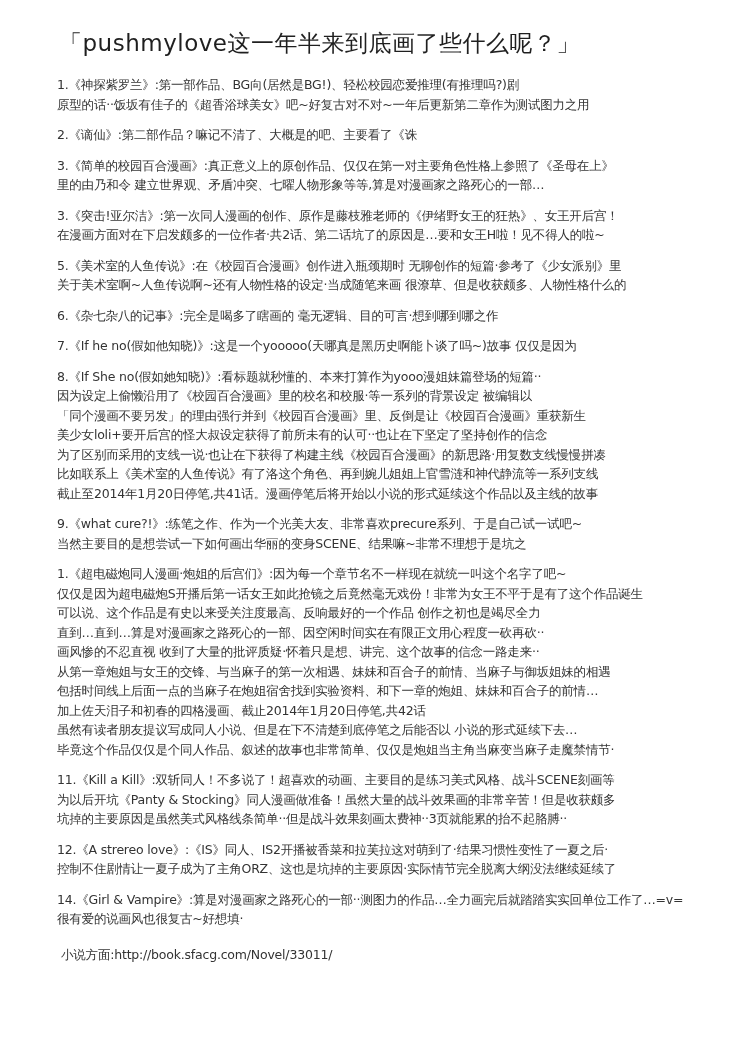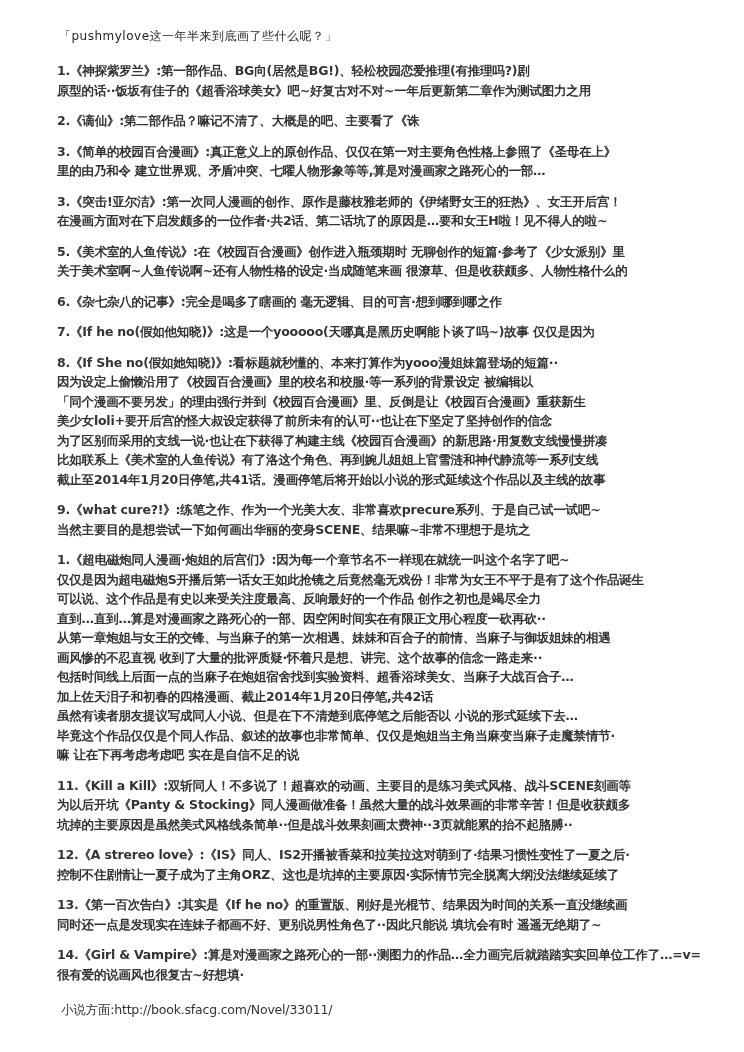--- a/index.html
+++ b/index.html
@@ -11,29 +11,28 @@
     width: 744px;
     height: 1052px;
     font-family: "DejaVu Sans", "Liberation Sans", sans-serif;
     overflow: hidden;
   }
   .doc {
     padding: 28px 6px 0 57px;
     color: #333333;
   }
   .title {
-    font-size: 12px;
+    font-size: 23px;
     font-weight: 500;
     color: #1f1f1f;
     letter-spacing: 0.5px;
     margin: 0 0 16px 2px;
   }
   .entry {
     margin: 0 0 11px 0;
-    font-weight: bold;
   }
   .line {
     font-size: 12.5px;
     line-height: 19.5px;
     color: #333333;
     white-space: nowrap;
     letter-spacing: -0.2px;
   }
   .footer {
     margin-top: 16px;
@@ -95,44 +94,39 @@
   <div class="entry">
     <div class="line">9.《what cure?!》:练笔之作、作为一个光美大友、非常喜欢precure系列、于是自己试一试吧~</div>
     <div class="line">当然主要目的是想尝试一下如何画出华丽的变身SCENE、结果嘛~非常不理想于是坑之</div>
   </div>
 
   <div class="entry">
     <div class="line">1.《超电磁炮同人漫画·炮姐的后宫们》:因为每一个章节名不一样现在就统一叫这个名字了吧~</div>
     <div class="line">仅仅是因为超电磁炮S开播后第一话女王如此抢镜之后竟然毫无戏份！非常为女王不平于是有了这个作品诞生</div>
     <div class="line">可以说、这个作品是有史以来受关注度最高、反响最好的一个作品 创作之初也是竭尽全力</div>
     <div class="line">直到…直到…算是对漫画家之路死心的一部、因空闲时间实在有限正文用心程度一砍再砍··</div>
+    <div class="line">画风惨的不忍直视 收到了大量的批评质疑·怀着只是想、讲完、这个故事的信念一路走来··</div>
     <div class="line">从第一章炮姐与女王的交锋、与当麻子的第一次相遇、妹妹和百合子的前情、当麻子与御坂姐妹的相遇</div>
-    <div class="line">画风惨的不忍直视 收到了大量的批评质疑·怀着只是想、讲完、这个故事的信念一路走来··</div>
-    <div class="line">包括时间线上后面一点的当麻子在炮姐宿舍找到实验资料、超香浴球美女、当麻子大战百合子…</div>
+    <div class="line">包括时间线上后面一点的当麻子在炮姐宿舍找到实验资料、和下一章的炮姐、妹妹和百合子的前情…</div>
     <div class="line">加上佐天泪子和初春的四格漫画、截止2014年1月20日停笔,共42话</div>
     <div class="line">虽然有读者朋友提议写成同人小说、但是在下不清楚到底停笔之后能否以 小说的形式延续下去…</div>
     <div class="line">毕竟这个作品仅仅是个同人作品、叙述的故事也非常简单、仅仅是炮姐当主角当麻变当麻子走魔禁情节·</div>
-    <div class="line">嘛 让在下再考虑考虑吧 实在是自信不足的说</div>
   </div>
 
   <div class="entry">
     <div class="line">11.《Kill a Kill》:双斩同人！不多说了！超喜欢的动画、主要目的是练习美式风格、战斗SCENE刻画等</div>
     <div class="line">为以后开坑《Panty &amp; Stocking》同人漫画做准备！虽然大量的战斗效果画的非常辛苦！但是收获颇多</div>
     <div class="line">坑掉的主要原因是虽然美式风格线条简单··但是战斗效果刻画太费神··3页就能累的抬不起胳膊··</div>
   </div>
 
   <div class="entry">
     <div class="line">12.《A strereo love》:《IS》同人、IS2开播被香菜和拉芙拉这对萌到了·结果习惯性变性了一夏之后·</div>
     <div class="line">控制不住剧情让一夏子成为了主角ORZ、这也是坑掉的主要原因·实际情节完全脱离大纲没法继续延续了</div>
   </div>
 
-  <div class="entry">
-    <div class="line">13.《第一百次告白》:其实是《If he no》的重置版、刚好是光棍节、结果因为时间的关系一直没继续画</div>
-    <div class="line">同时还一点是发现实在连妹子都画不好、更别说男性角色了··因此只能说 填坑会有时 遥遥无绝期了~</div>
-  </div>
 
   <div class="entry">
     <div class="line">14.《Girl &amp; Vampire》:算是对漫画家之路死心的一部··测图力的作品…全力画完后就踏踏实实回单位工作了…=v=</div>
     <div class="line">很有爱的说画风也很复古~好想填·</div>
   </div>
 
   <div class="footer">
     <div class="line">小说方面:http://book.sfacg.com/Novel/33011/</div>
 
   </div>

